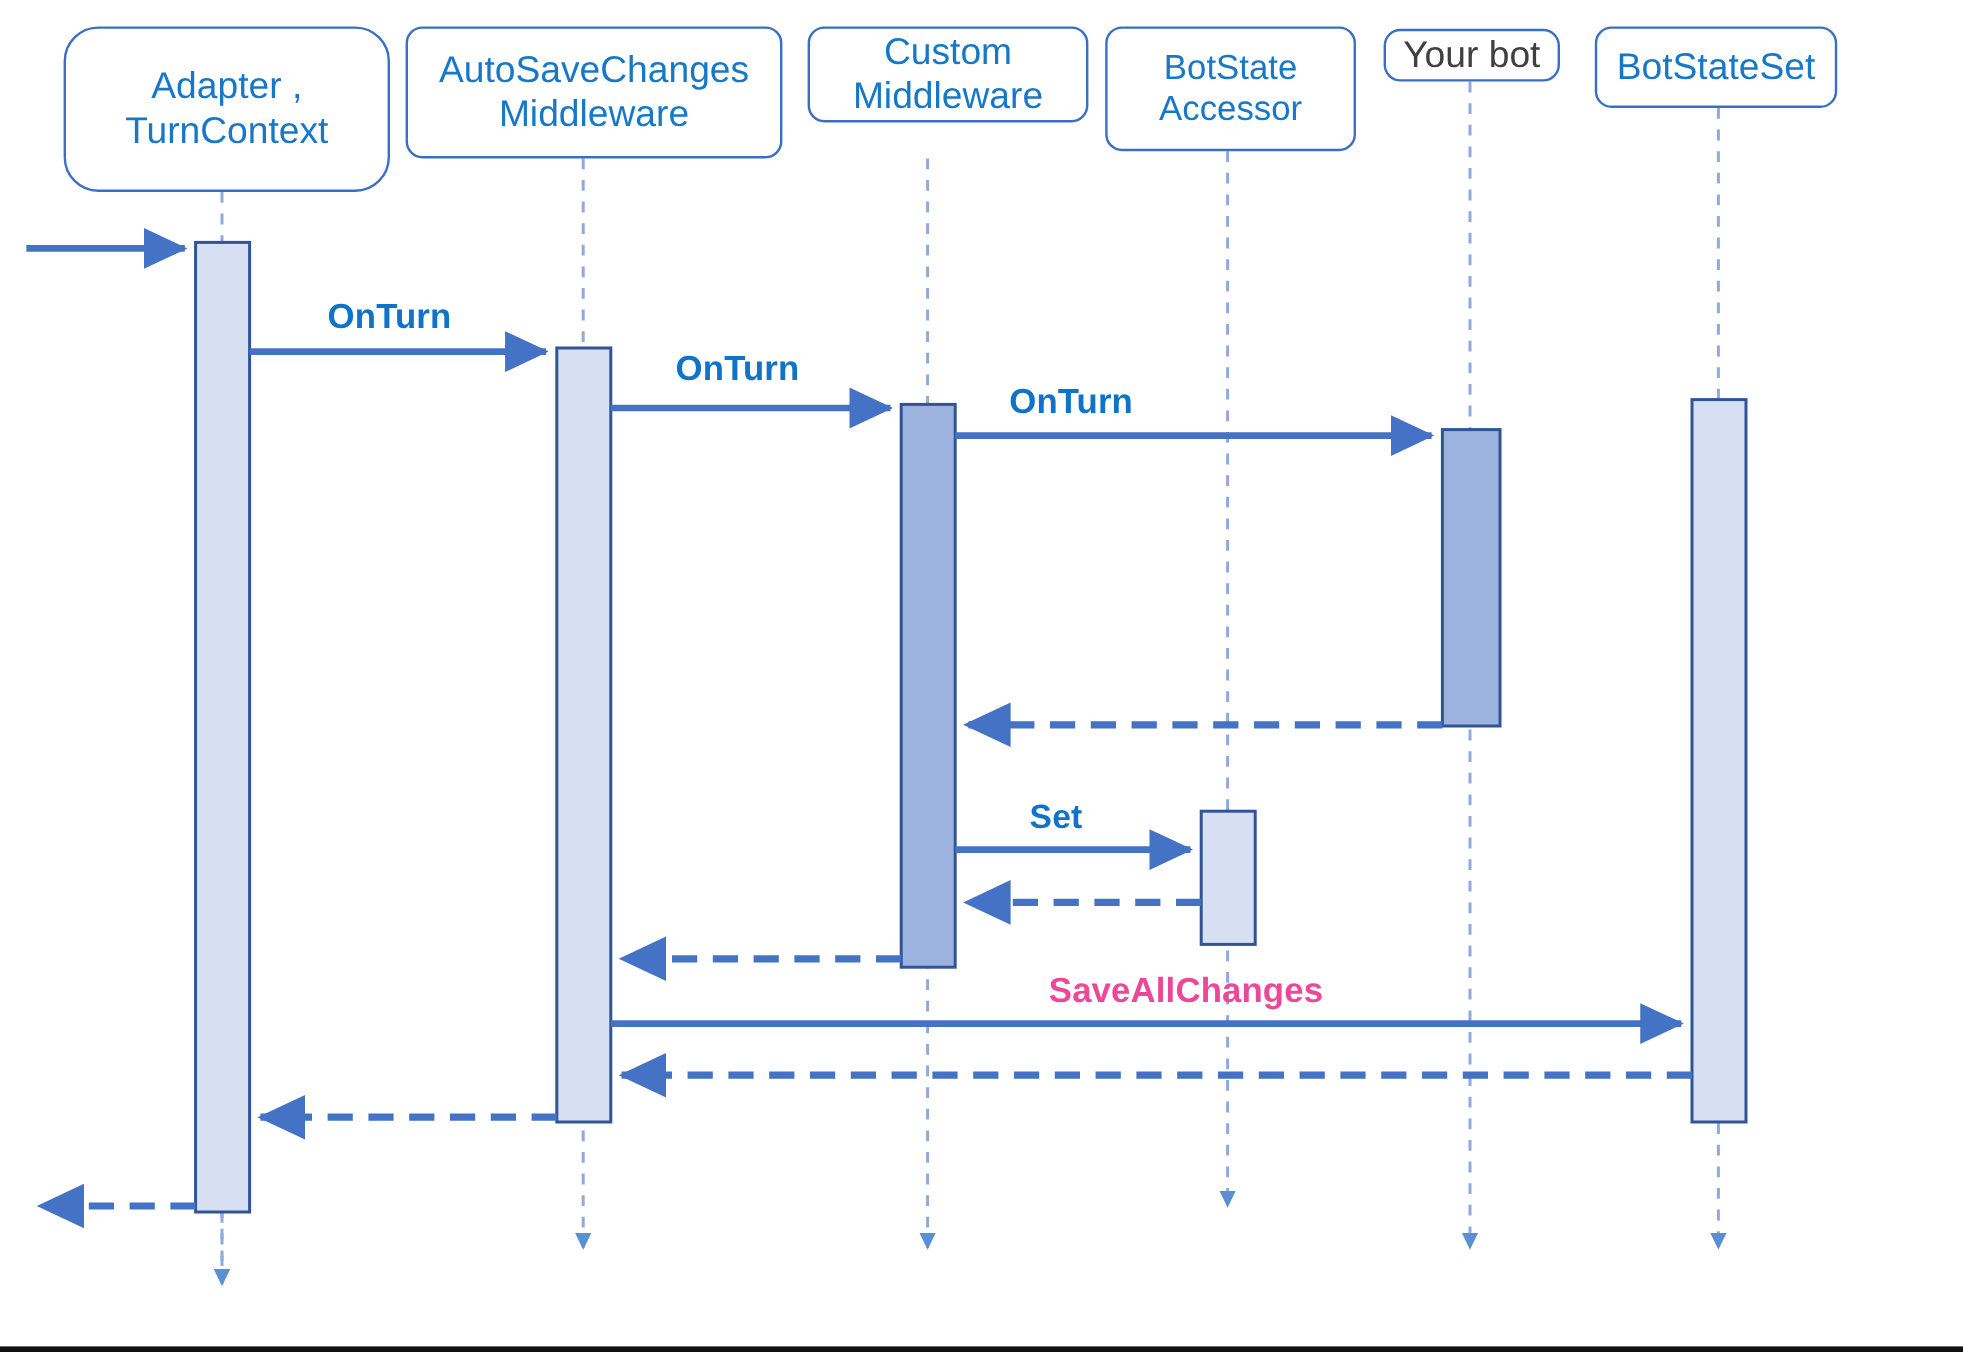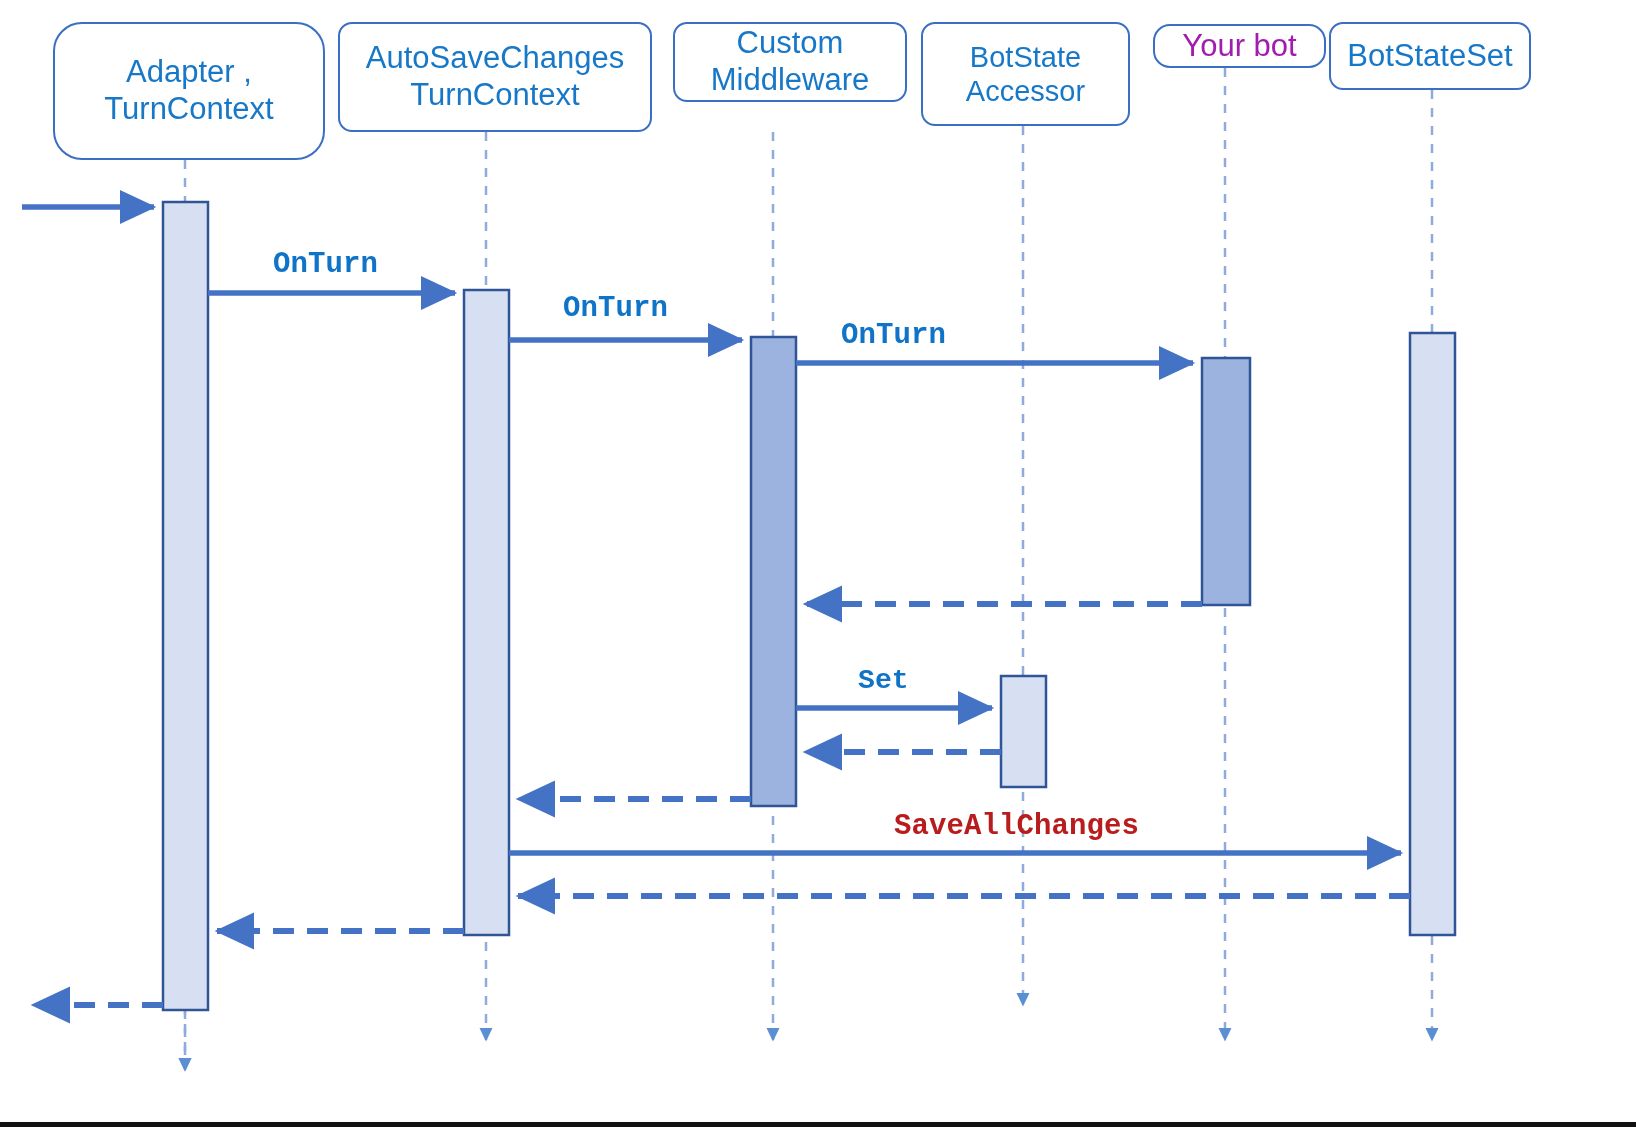--- a/index.html
+++ b/index.html
@@ -42,21 +42,20 @@
     display: block;
     white-space: pre-line;
     padding: 0 6px;
   }
   .msg-label {
     position: absolute;
     color: #0f74c8;
     font-weight: bold;
     white-space: nowrap;
     letter-spacing: 0.1px;
-    font-family: Liberation Mono, monospace;
   }
   .bottom-rule {
     position: absolute;
     left: 0;
     bottom: 0;
     width: 1636px;
     height: 5px;
     background: #111111;
   }
 </style>
@@ -110,39 +109,39 @@
       </g>
   </svg>
 
   <div id="participants-layer">
       <div class="participant-box" style="left: 53px; top: 22px; width: 272px; height: 138px; font-size: 31px; border-color: rgb(58, 111, 196); color: rgb(24, 120, 200); border-radius: 29px;">
         <span class="participant-label">Adapter ,
 TurnContext</span>
       </div>
       <div class="participant-box" style="left: 338px; top: 22px; width: 314px; height: 110px; font-size: 31px; border-color: rgb(58, 111, 196); color: rgb(24, 120, 200);">
         <span class="participant-label">AutoSaveChanges
-TurnContext</span>
+Middleware</span>
       </div>
       <div class="participant-box" style="left: 673px; top: 22px; width: 234px; height: 80px; font-size: 31px; border-color: rgb(58, 111, 196); color: rgb(24, 120, 200);">
         <span class="participant-label">Custom
 Middleware</span>
       </div>
       <div class="participant-box" style="left: 921px; top: 22px; width: 209px; height: 104px; font-size: 29px; border-color: rgb(58, 111, 196); color: rgb(24, 120, 200);">
         <span class="participant-label">BotState
 Accessor</span>
       </div>
-      <div class="participant-box" style="left: 1153px; top: 24px; width: 173px; height: 44px; font-size: 31px; border-color: rgb(58, 111, 196); color: #a21caf; border-radius: 17px;">
+      <div class="participant-box" style="left: 1153px; top: 24px; width: 147px; height: 44px; font-size: 31px; border-color: rgb(58, 111, 196); color: #404040;">
         <span class="participant-label">Your bot</span>
       </div>
       <div class="participant-box" style="left: 1329px; top: 22px; width: 202px; height: 68px; font-size: 31px; border-color: rgb(58, 111, 196); color: rgb(24, 120, 200); justify-content: center;">
         <span class="participant-label">BotStateSet</span>
       </div>
     </div>
   <div id="labels-layer">
       <div class="msg-label" style="left: 273px; top: 248px; font-size: 29px; color: rgb(15, 116, 200);">OnTurn</div>
       <div class="msg-label" style="left: 563px; top: 292px; font-size: 29px; color: rgb(15, 116, 200);">OnTurn</div>
       <div class="msg-label" style="left: 841px; top: 319px; font-size: 29px; color: rgb(15, 116, 200);">OnTurn</div>
       <div class="msg-label" style="left: 858px; top: 665px; font-size: 28px; color: rgb(15, 116, 200);">Set</div>
-      <div class="msg-label" style="left: 874px; top: 810px; font-size: 29px; color: #b91c1c; margin-left: 20px;">SaveAllChanges</div>
+      <div class="msg-label" style="left: 874px; top: 810px; font-size: 29px; color: #ec4899;">SaveAllChanges</div>
     </div>
 
   <div class="bottom-rule"></div>
 </div>
 
 </body></html>

